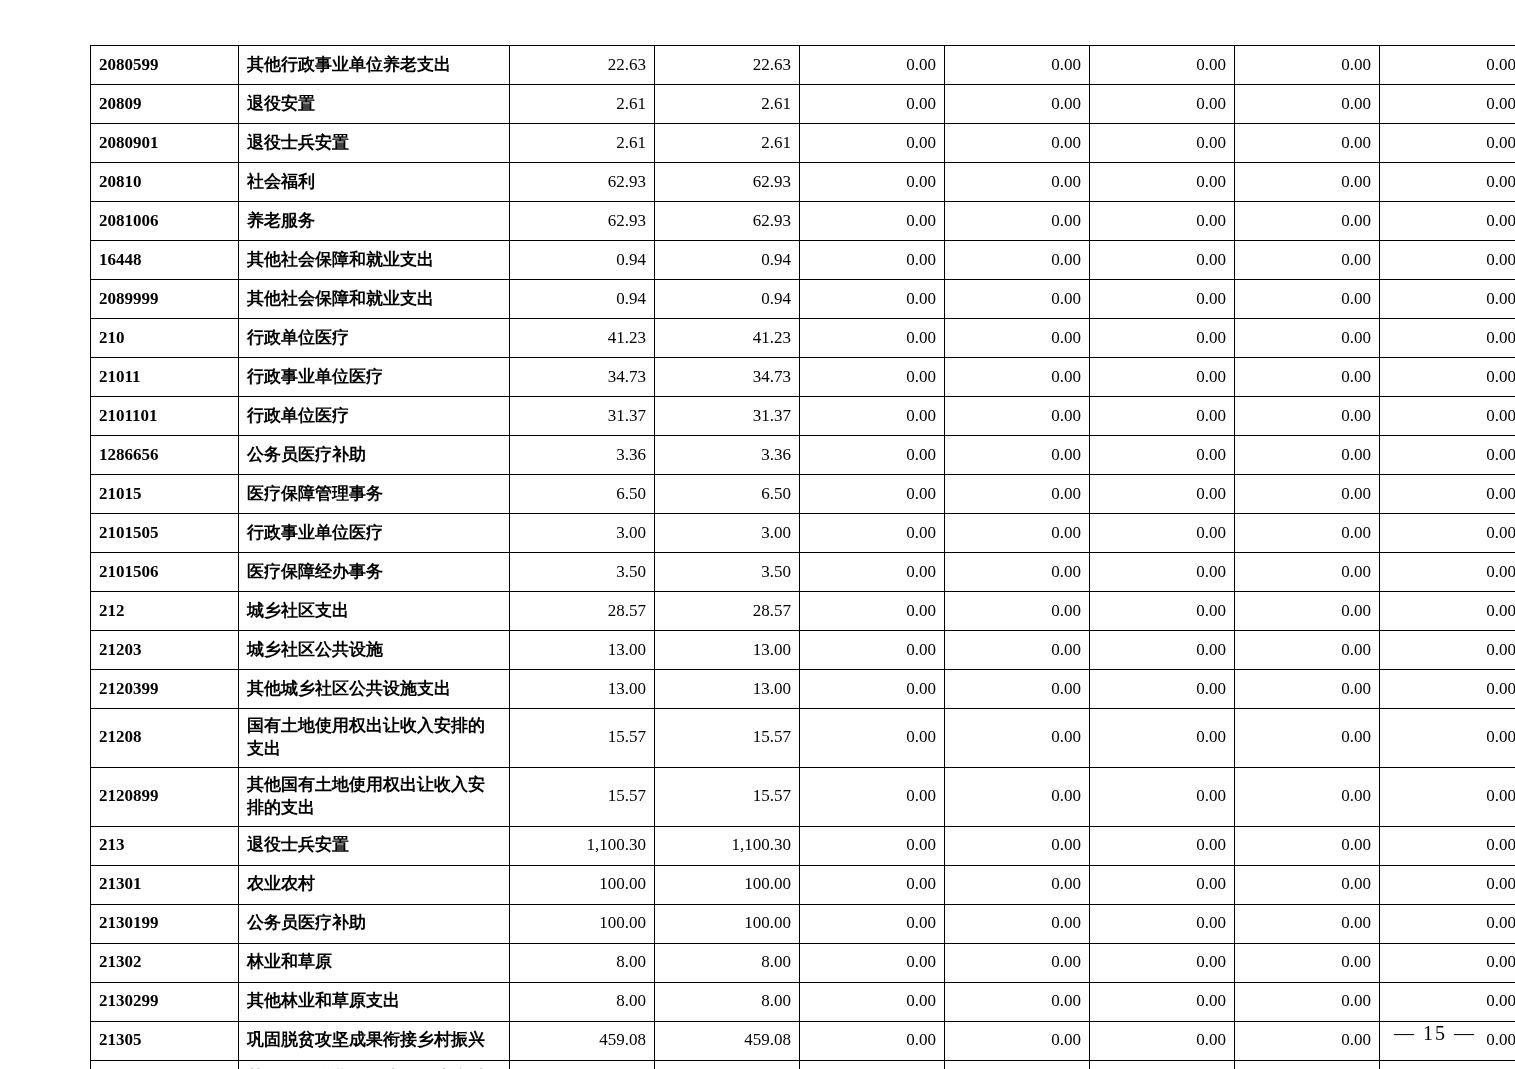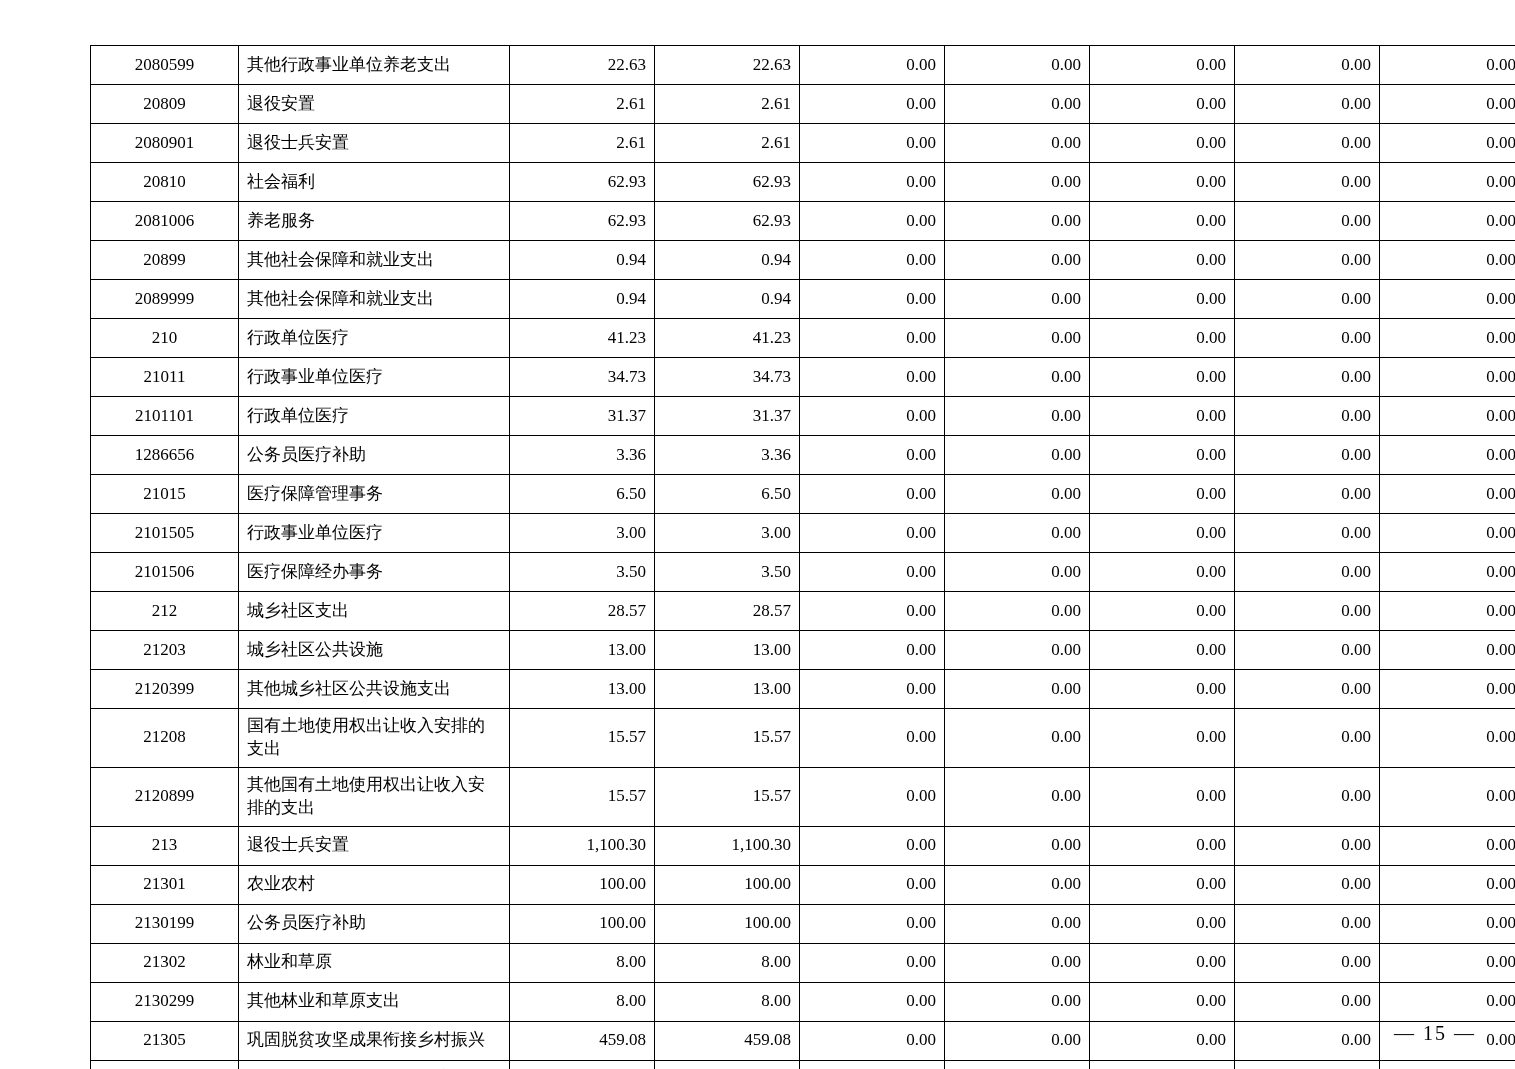--- a/index.html
+++ b/index.html
@@ -32,27 +32,29 @@
   }
   table.budget td {
     border: 1px solid #000000;
     font-size: 17px;
     line-height: 1.35;
     padding: 6px 8px;
     vertical-align: middle;
     height: 26px;
   }
   td.code {
-    text-align: center;
+    text-align: left;
     width: 131px;
     font-family: "Liberation Serif", "DejaVu Serif", serif;
+    font-weight: bold;
   }
   td.name {
     text-align: left;
     width: 254px;
+    font-weight: bold;
   }
   td.num {
     text-align: right;
     width: 128px;
     padding-right: 14px;
   }
   .page-number {
     position: absolute;
     left: 0;
     top: 1022px;
@@ -118,21 +120,21 @@
           <td class="name">养老服务</td>
           <td class="num">62.93</td>
           <td class="num">62.93</td>
           <td class="num">0.00</td>
           <td class="num">0.00</td>
           <td class="num">0.00</td>
           <td class="num">0.00</td>
           <td class="num">0.00</td>
         </tr>
         <tr>
-          <td class="code">20899</td>
+          <td class="code">16448</td>
           <td class="name">其他社会保障和就业支出</td>
           <td class="num">0.94</td>
           <td class="num">0.94</td>
           <td class="num">0.00</td>
           <td class="num">0.00</td>
           <td class="num">0.00</td>
           <td class="num">0.00</td>
           <td class="num">0.00</td>
         </tr>
         <tr>

